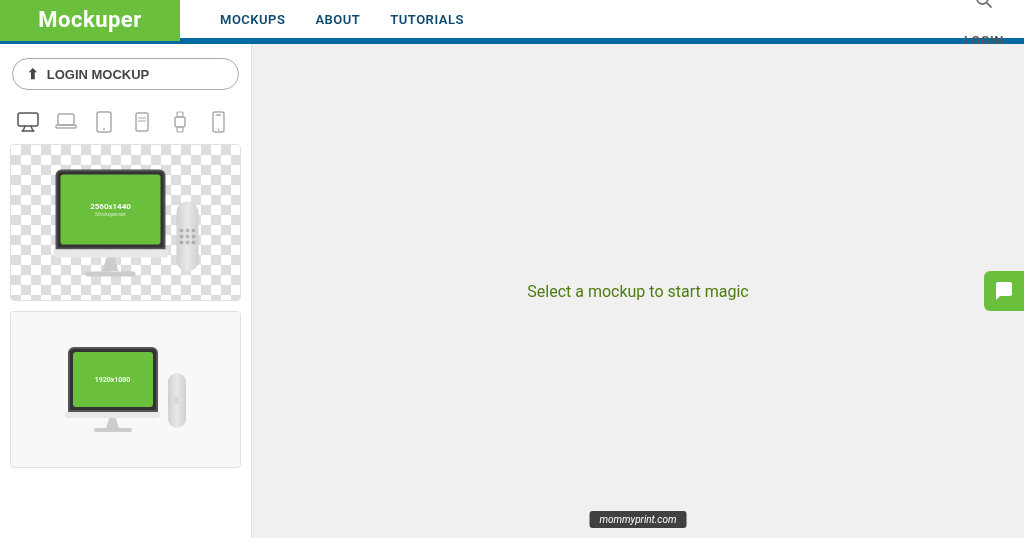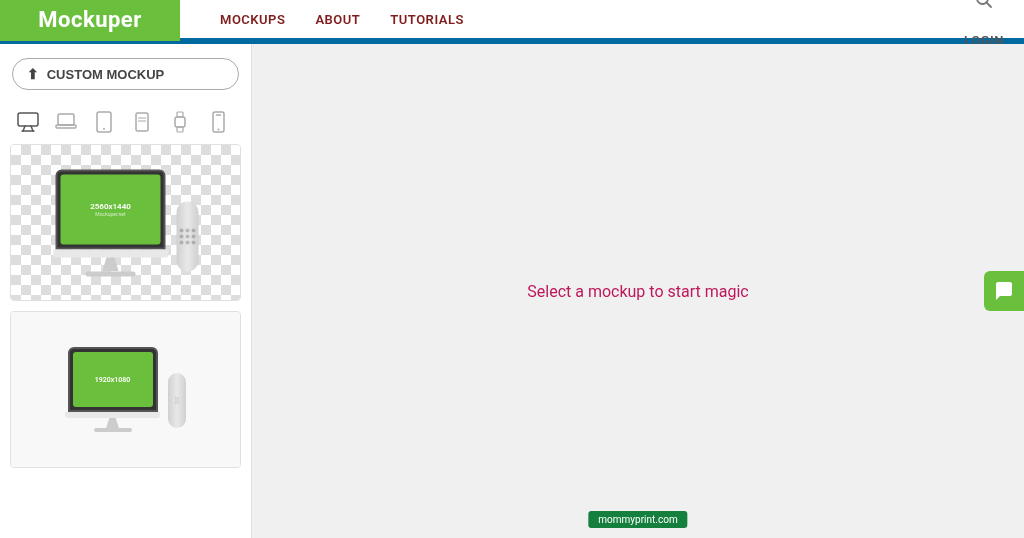--- a/index.html
+++ b/index.html
@@ -32,21 +32,21 @@
     }
     #nav {
       display: flex;
       align-items: center;
       margin-left: 40px;
       gap: 30px;
     }
     .nav-item {
       font-size: 13px;
       font-weight: 600;
-      color: #7f1d1d;
+      color: #0c4a6e;
       text-transform: uppercase;
       letter-spacing: 0.5px;
       cursor: pointer;
     }
     #header-right {
       margin-left: auto;
       display: flex;
       align-items: center;
       gap: 20px;
       flex-direction: column;
@@ -320,21 +320,21 @@
       position: relative;
     }
     #main-heading {
       font-size: 32px;
       font-weight: 700;
       color: #333;
       margin-bottom: 10px;
     }
     #sub-heading {
       font-size: 16px;
-      color: #be185d;
+      color: #4d7c0f;
     }
     #chat-btn {
       position: absolute;
       right: 0;
       top: 50%;
       transform: translateY(-50%);
       background: #6abf3c;
       color: #fff;
       width: 40px;
       height: 40px;
@@ -343,25 +343,26 @@
       justify-content: center;
       border-radius: 6px 0 0 6px;
       cursor: pointer;
       font-size: 18px;
     }
     #bottom-bar {
       position: absolute;
       bottom: 10px;
       left: 50%;
       transform: translateX(-50%);
-      background: #15803d;
+      background: #404040;
       color: #fff;
       font-size: 10px;
       padding: 3px 10px;
       border-radius: 3px;
+      font-style: italic;
     }
   </style>
 </head>
 <body>
 
 <div id="header">
   <div id="logo-area">
     <span id="logo-text">Mockuper</span>
   </div>
   <nav id="nav">
@@ -378,21 +379,21 @@
     </span>
     <span id="login-btn">LOGIN</span>
   </div>
 </div>
 
 <div id="main">
 
   <div id="sidebar">
     <button id="custom-mockup-btn">
       <span class="upload-icon">⬆</span>
-      <span>CUSTOM MOCKUP</span>
+      <span>LOGIN MOCKUP</span>
     </button>
 
     <div id="device-icons">
 
       <div class="device-icon active">
         <svg width="22" height="20" viewBox="0 0 22 20" fill="none">
           <rect x="1" y="1" width="20" height="13" rx="2" stroke="#555" stroke-width="1.5" fill="none"></rect>
           <line x1="8" y1="14" x2="6" y2="19" stroke="#555" stroke-width="1.5" stroke-linecap="round"></line>
           <line x1="14" y1="14" x2="16" y2="19" stroke="#555" stroke-width="1.5" stroke-linecap="round"></line>
           <line x1="5" y1="19" x2="17" y2="19" stroke="#555" stroke-width="1.5" stroke-linecap="round"></line>

